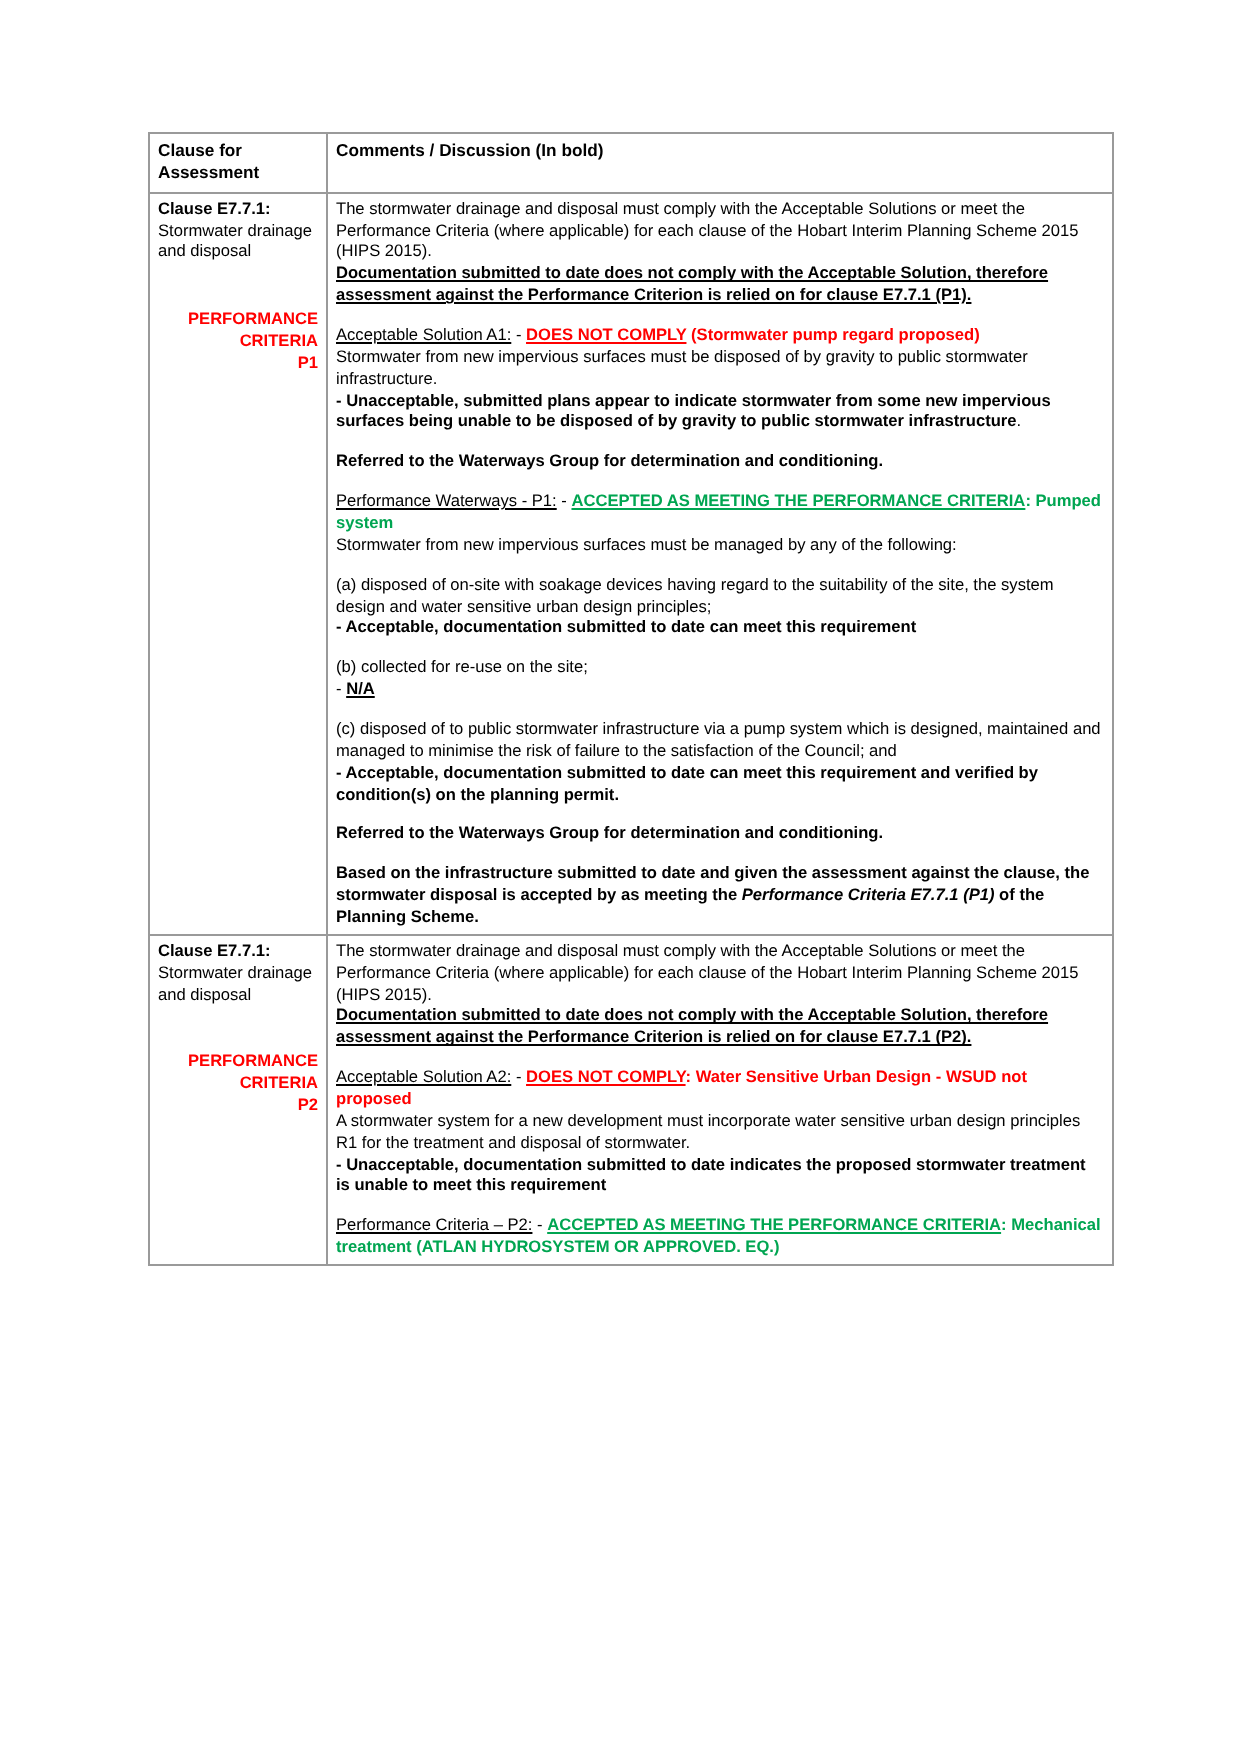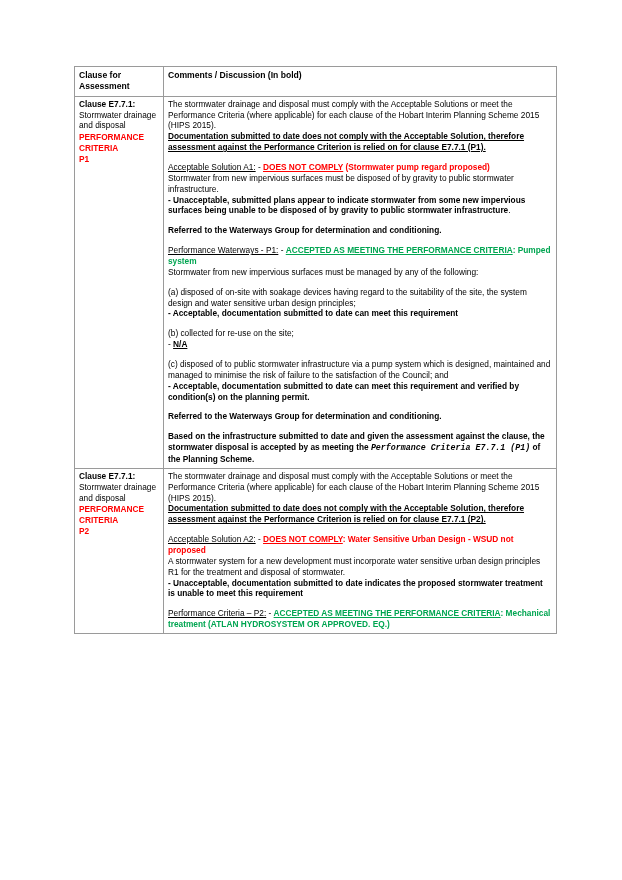--- a/index.html
+++ b/index.html
@@ -57,39 +57,39 @@
   
   .clause-title {
     font-weight: bold;
   }
   .clause-sub {
     font-weight: normal;
   }
   .perf-criteria {
     color: #FF0000;
     font-weight: bold;
-    text-align: left;
-    margin-top: 1px;
+    text-align: right;
+    margin-top: 23px;
     line-height: 1.30;
     font-size: 8.3px;
   }
 
   
   p.para {
     margin: 0;
   }
   p.gap {
     margin: 0;
     height: 9px;
     font-size: 1px;
     line-height: 9px;
   }
   .b { font-weight: bold; }
   .u { text-decoration: underline; }
-  .i { font-style: italic; font-family: Liberation Mono, monospace; }
+  .i { font-style: italic; }
   .red { color: #FF0000; }
   .green { color: #00A551; text-align: center; }
   .bu { font-weight: bold; text-decoration: underline; }
 </style>
 </head>
 <body>
 
 <div class="page">
 
   <table class="assessment-table">

